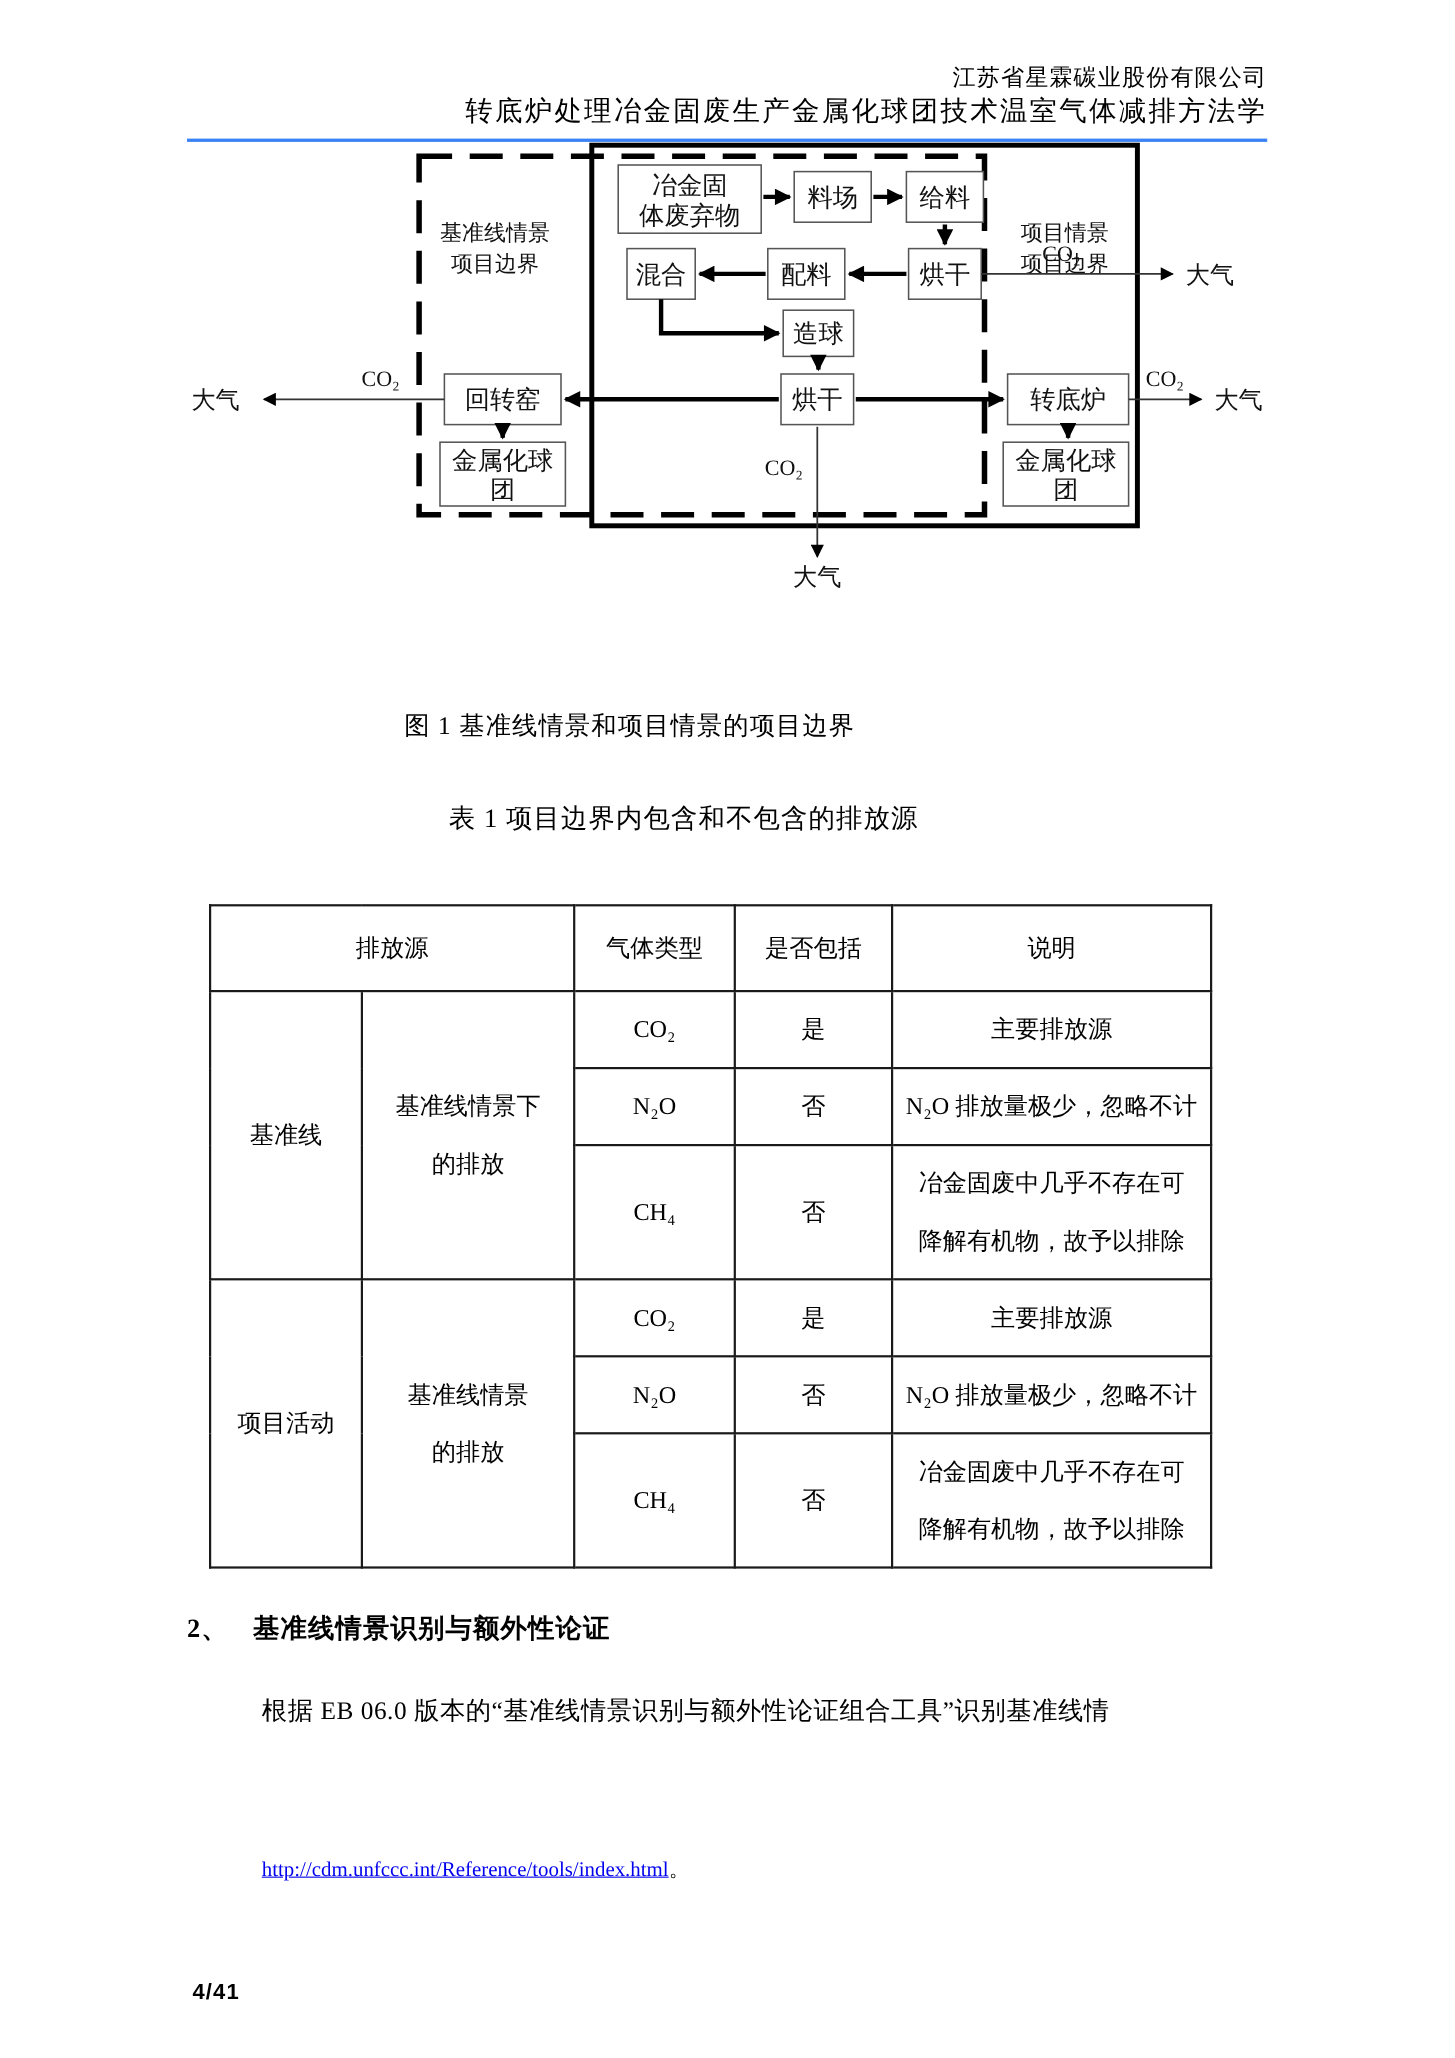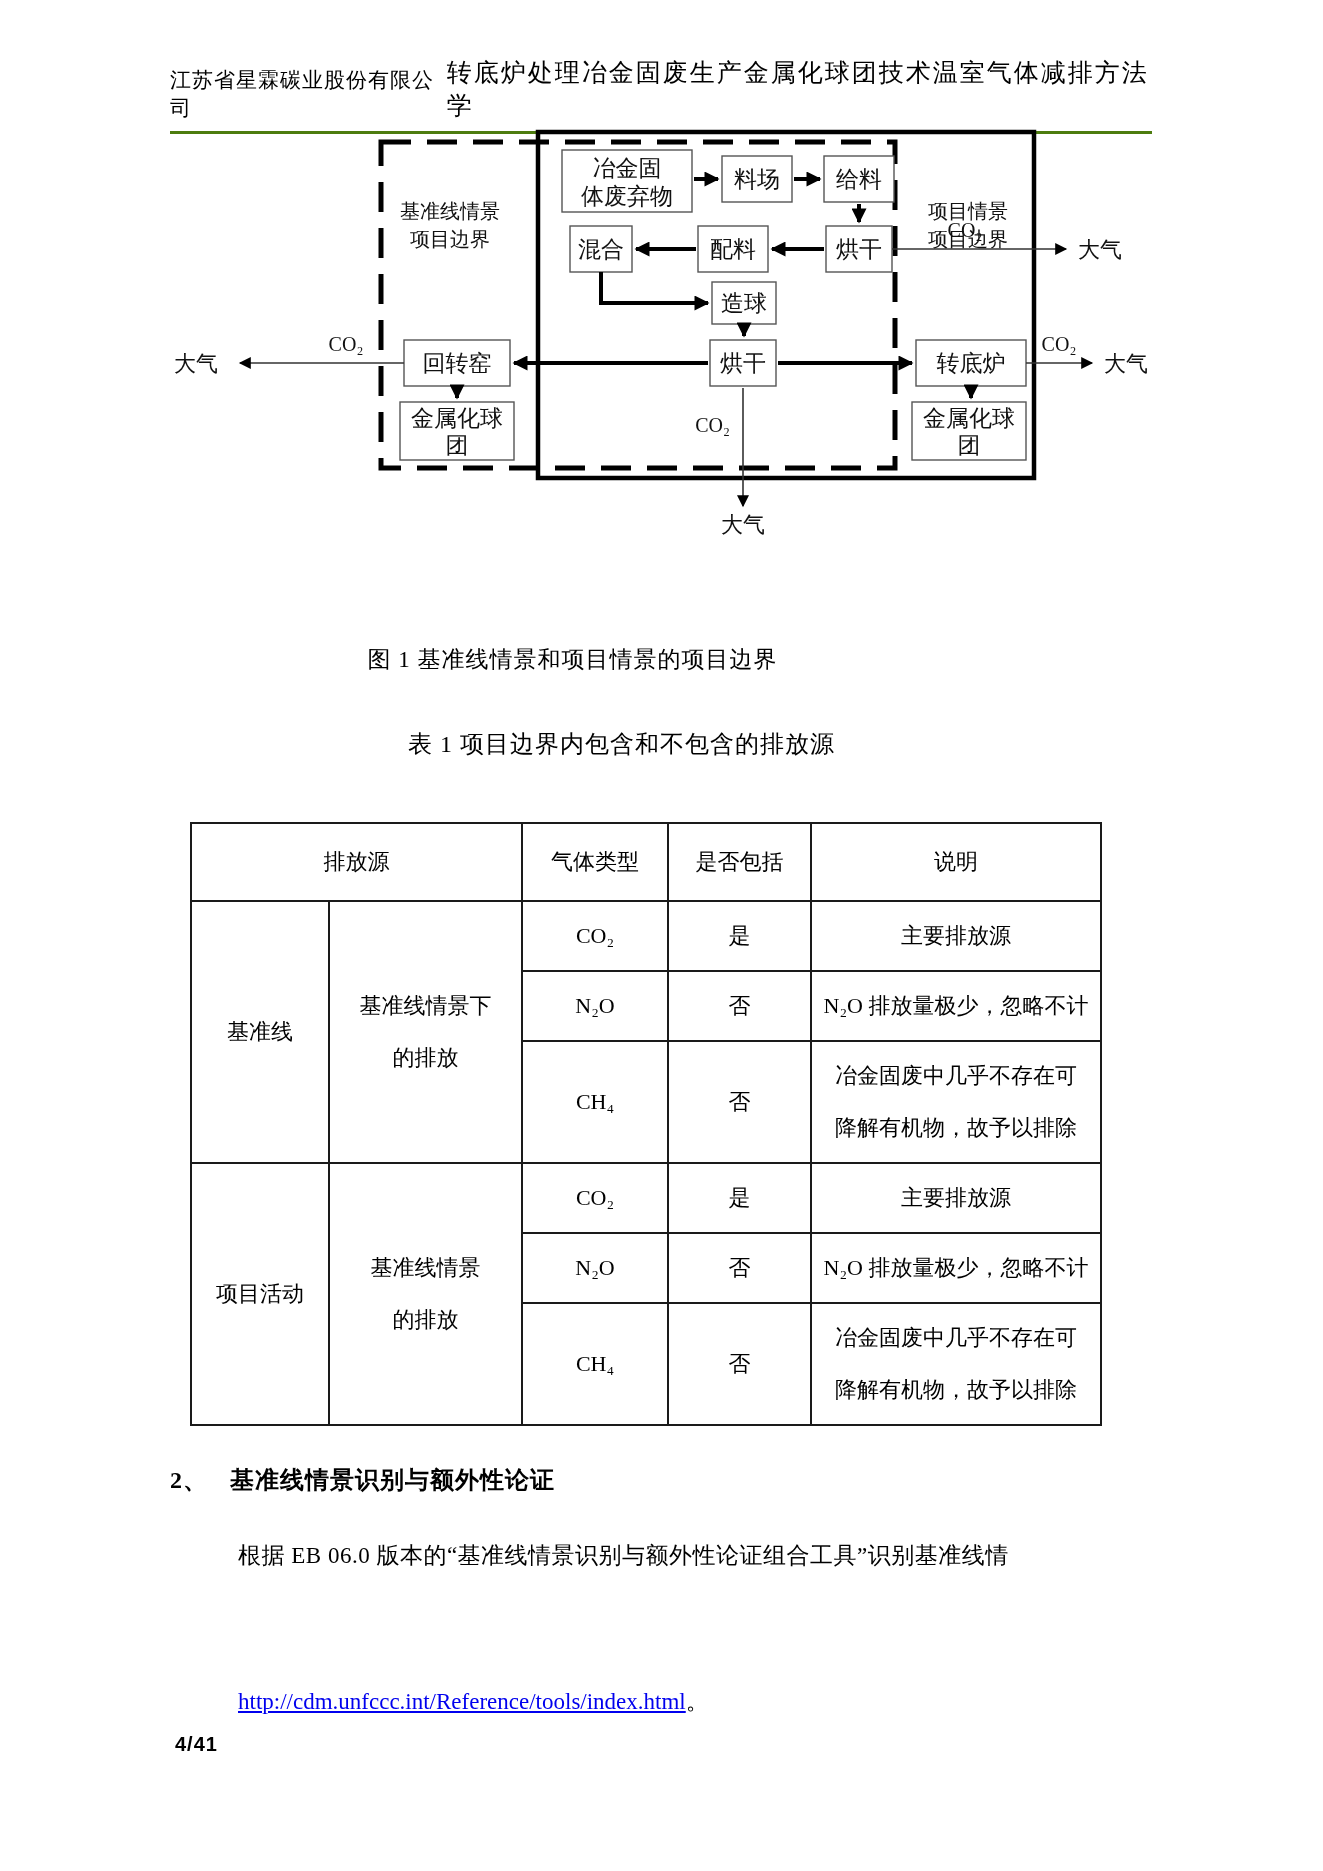--- a/index.html
+++ b/index.html
@@ -5,21 +5,21 @@
   html,body{margin:0;padding:0;background:#e8e8e8;}
   .page{
     position:relative;width:1323px;height:1871px;background:#ffffff;
     margin:0 auto;font-family:"Liberation Serif","DejaVu Serif",serif;color:#000;
     overflow:hidden;
   }
   
   .header{
     position:absolute;left:170px;top:56px;width:982px;
     display:flex;justify-content:space-between;align-items:flex-end;
-    border-bottom:3px solid #4d7c0f;padding-bottom:9px;
+    border-bottom:3px solid #3b82f6;padding-bottom:9px;flex-direction:column;
   }
   .header .company{font-size:21px;letter-spacing:1px;}
   .header .doctitle{font-size:25px;letter-spacing:2px;}
   
   .figure{position:absolute;left:150px;top:126px;width:1010px;height:412px;}
   .figure svg{display:block;}
   .fig-caption{
     position:absolute;left:0;top:644px;width:1145px;text-align:center;
     font-size:23px;letter-spacing:1px;
   }
@@ -40,23 +40,23 @@
   tr.h78{height:78px;} tr.h70{height:70px;} tr.h122{height:122px;}
   
   .section-heading{
     position:absolute;left:170px;top:1464px;font-size:24px;font-weight:bold;
     display:flex;letter-spacing:1px;
   }
   .section-heading .num{margin-right:22px;}
   .para-line{position:absolute;font-size:23px;letter-spacing:0.5px;}
   .para-1{left:238px;top:1540px;}
   .para-2{left:170px;top:1612px;}
-  .link-line{position:absolute;left:238px;top:1686px;font-size:23px;}
+  .link-line{position:absolute;left:238px;top:1686px;font-size:19px;}
   .link-line a{color:#0000EE;text-decoration:underline;}
-  .page-number{position:absolute;left:175px;top:1733px;font-size:20px;font-weight:bold;
+  .page-number{position:absolute;left:175px;top:1800px;font-size:20px;font-weight:bold;
     font-family:"Liberation Sans","DejaVu Sans",sans-serif;letter-spacing:1px;}
   
   .boxtext{font-family:"Liberation Serif","DejaVu Serif",serif;font-size:23px;fill:#111;}
   .bndtext{font-family:"Liberation Serif","DejaVu Serif",serif;font-size:20px;fill:#111;}
   .gastext{font-family:"Liberation Serif","DejaVu Serif",serif;font-size:20px;fill:#111;}
   .atmtext{font-family:"Liberation Serif","DejaVu Serif",serif;font-size:22px;fill:#111;}
 </style>
 </head>
 <body>
 

